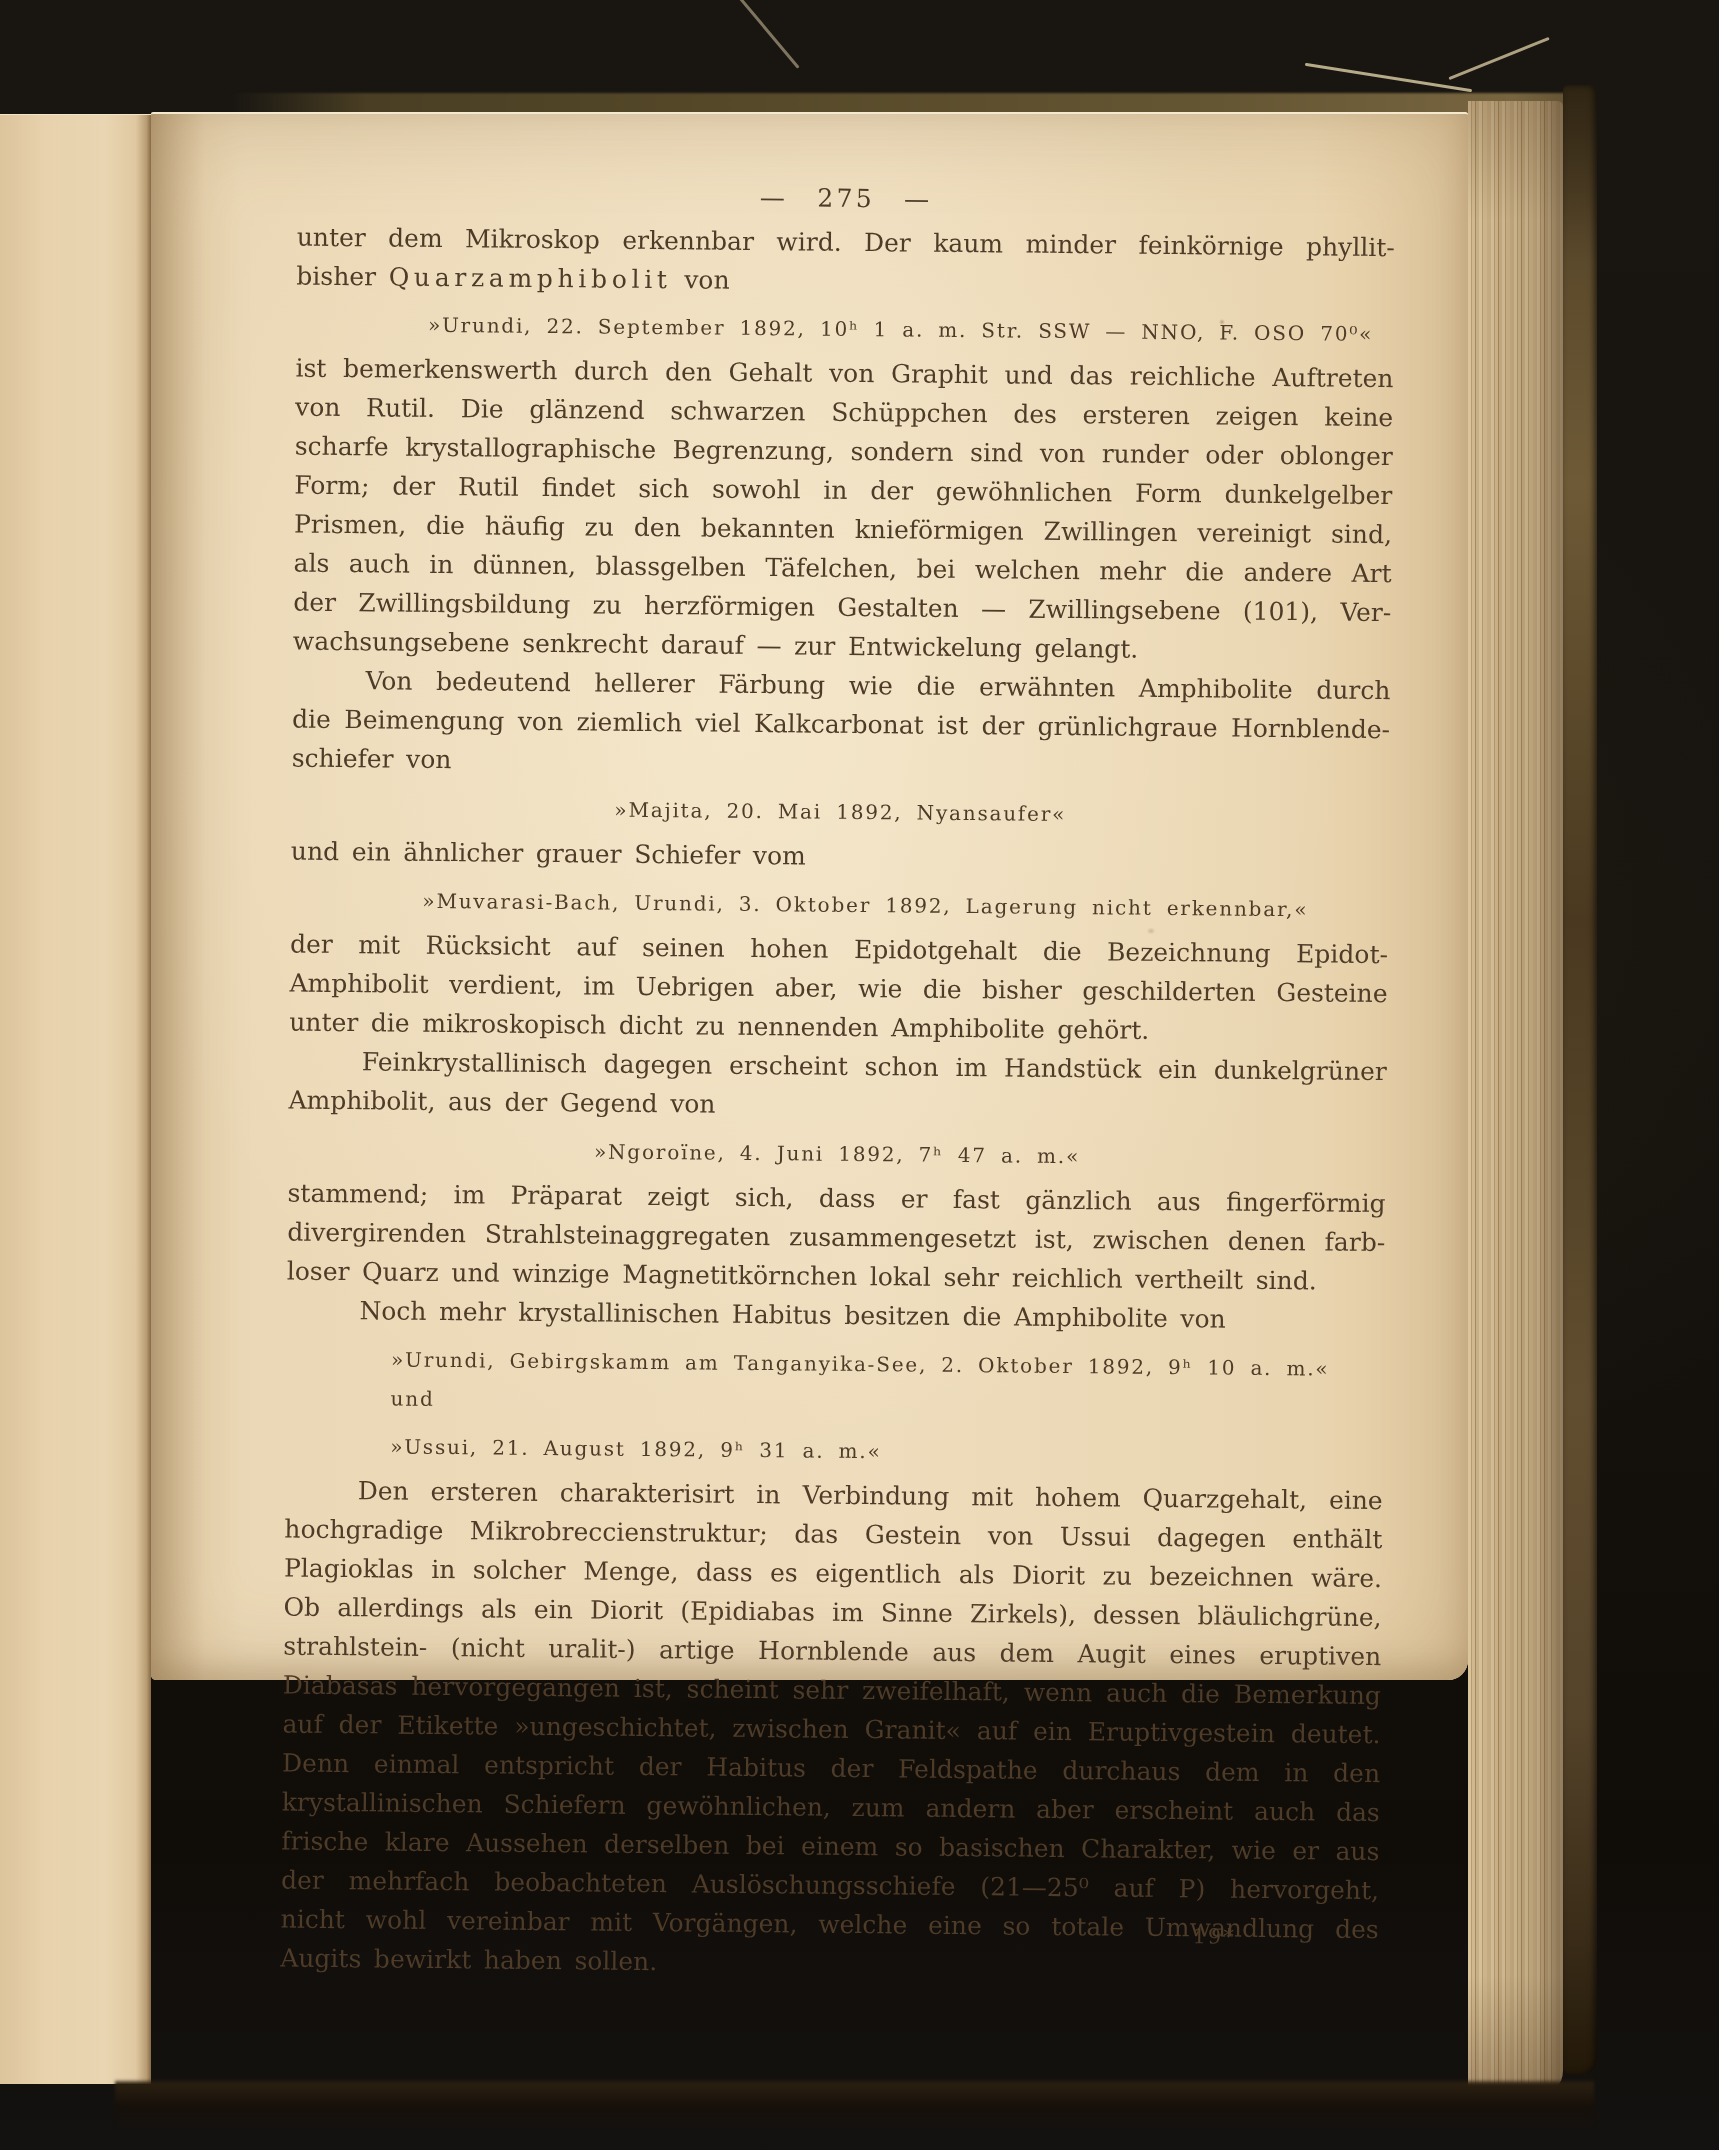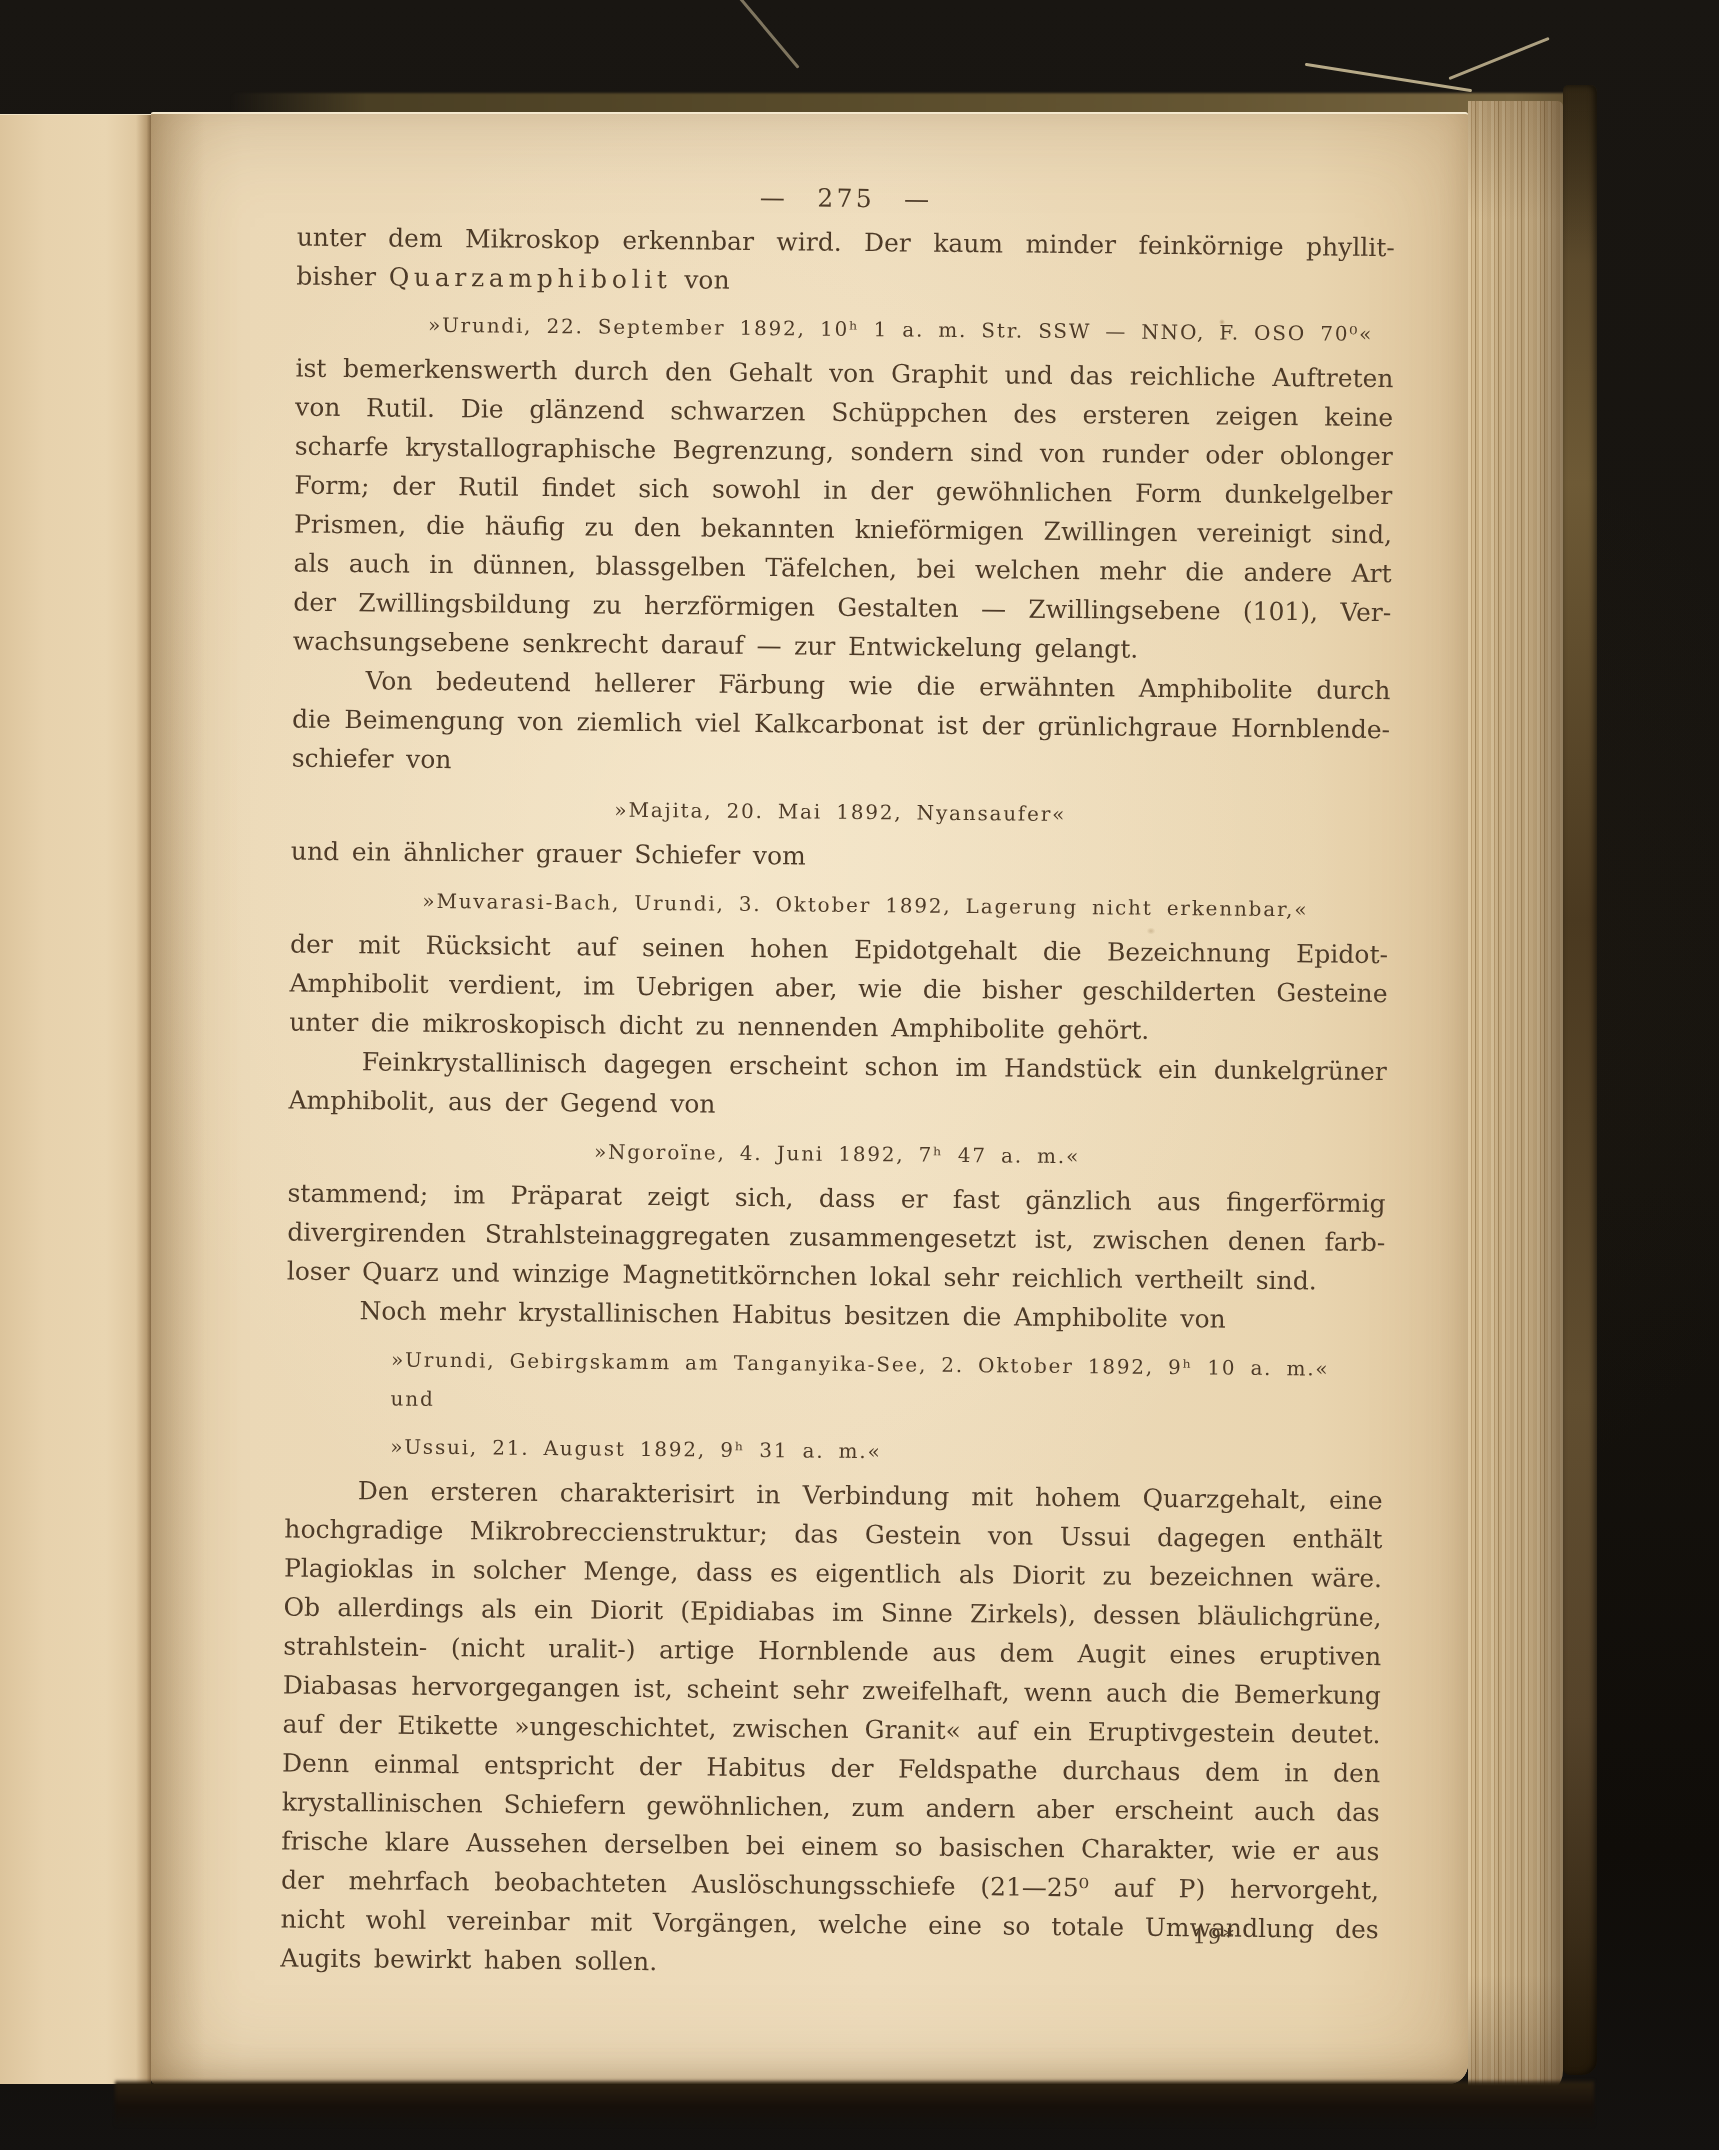--- a/index.html
+++ b/index.html
@@ -36,21 +36,21 @@
     border-radius:6.8px 9.5px 0 0;
     filter:blur(0.8px);
   }
   .fiber{position:absolute;background:#d3c49e;border-radius:2px;height:2.7px;}
   .fiber.f1{left:1304px;top:76px;width:169px;transform:rotate(9deg);opacity:.85;}
   .fiber.f2{left:1445px;top:57px;width:108px;transform:rotate(-22deg);opacity:.8;}
   .fiber.f3{left:682px;top:12px;width:142px;transform:rotate(50deg);opacity:.55;}
 
   
   .page{
-    position:absolute;left:151px;top:112px;width:1317px;height:1972px;
+    position:absolute;left:151px;top:112px;width:1317px;height:1568px;
     background:
       radial-gradient(4.7px 4.7px at 1071px 208px, rgba(150,115,70,.55), rgba(0,0,0,0) 65%),
       radial-gradient(6.8px 5.4px at 1000px 817px, rgba(150,120,75,.35), rgba(0,0,0,0) 65%),
       radial-gradient(ellipse 946px 1216px at 44% 38%, rgba(255,247,225,.40), rgba(0,0,0,0) 65%),
       linear-gradient(90deg,#e2cba4 0%,#ebd8b6 7%,#eedcbc 55%,#e9d5b0 88%,#dfc69d 100%),
       #e9d5b0;
     border-top:2px solid #f4e9cf;
     border-radius:2px 2.7px 20px 5.4px;
     box-shadow:inset 0 0 95px rgba(125,95,55,.28), inset 0 -12px 27px rgba(120,90,50,.25);
   }

